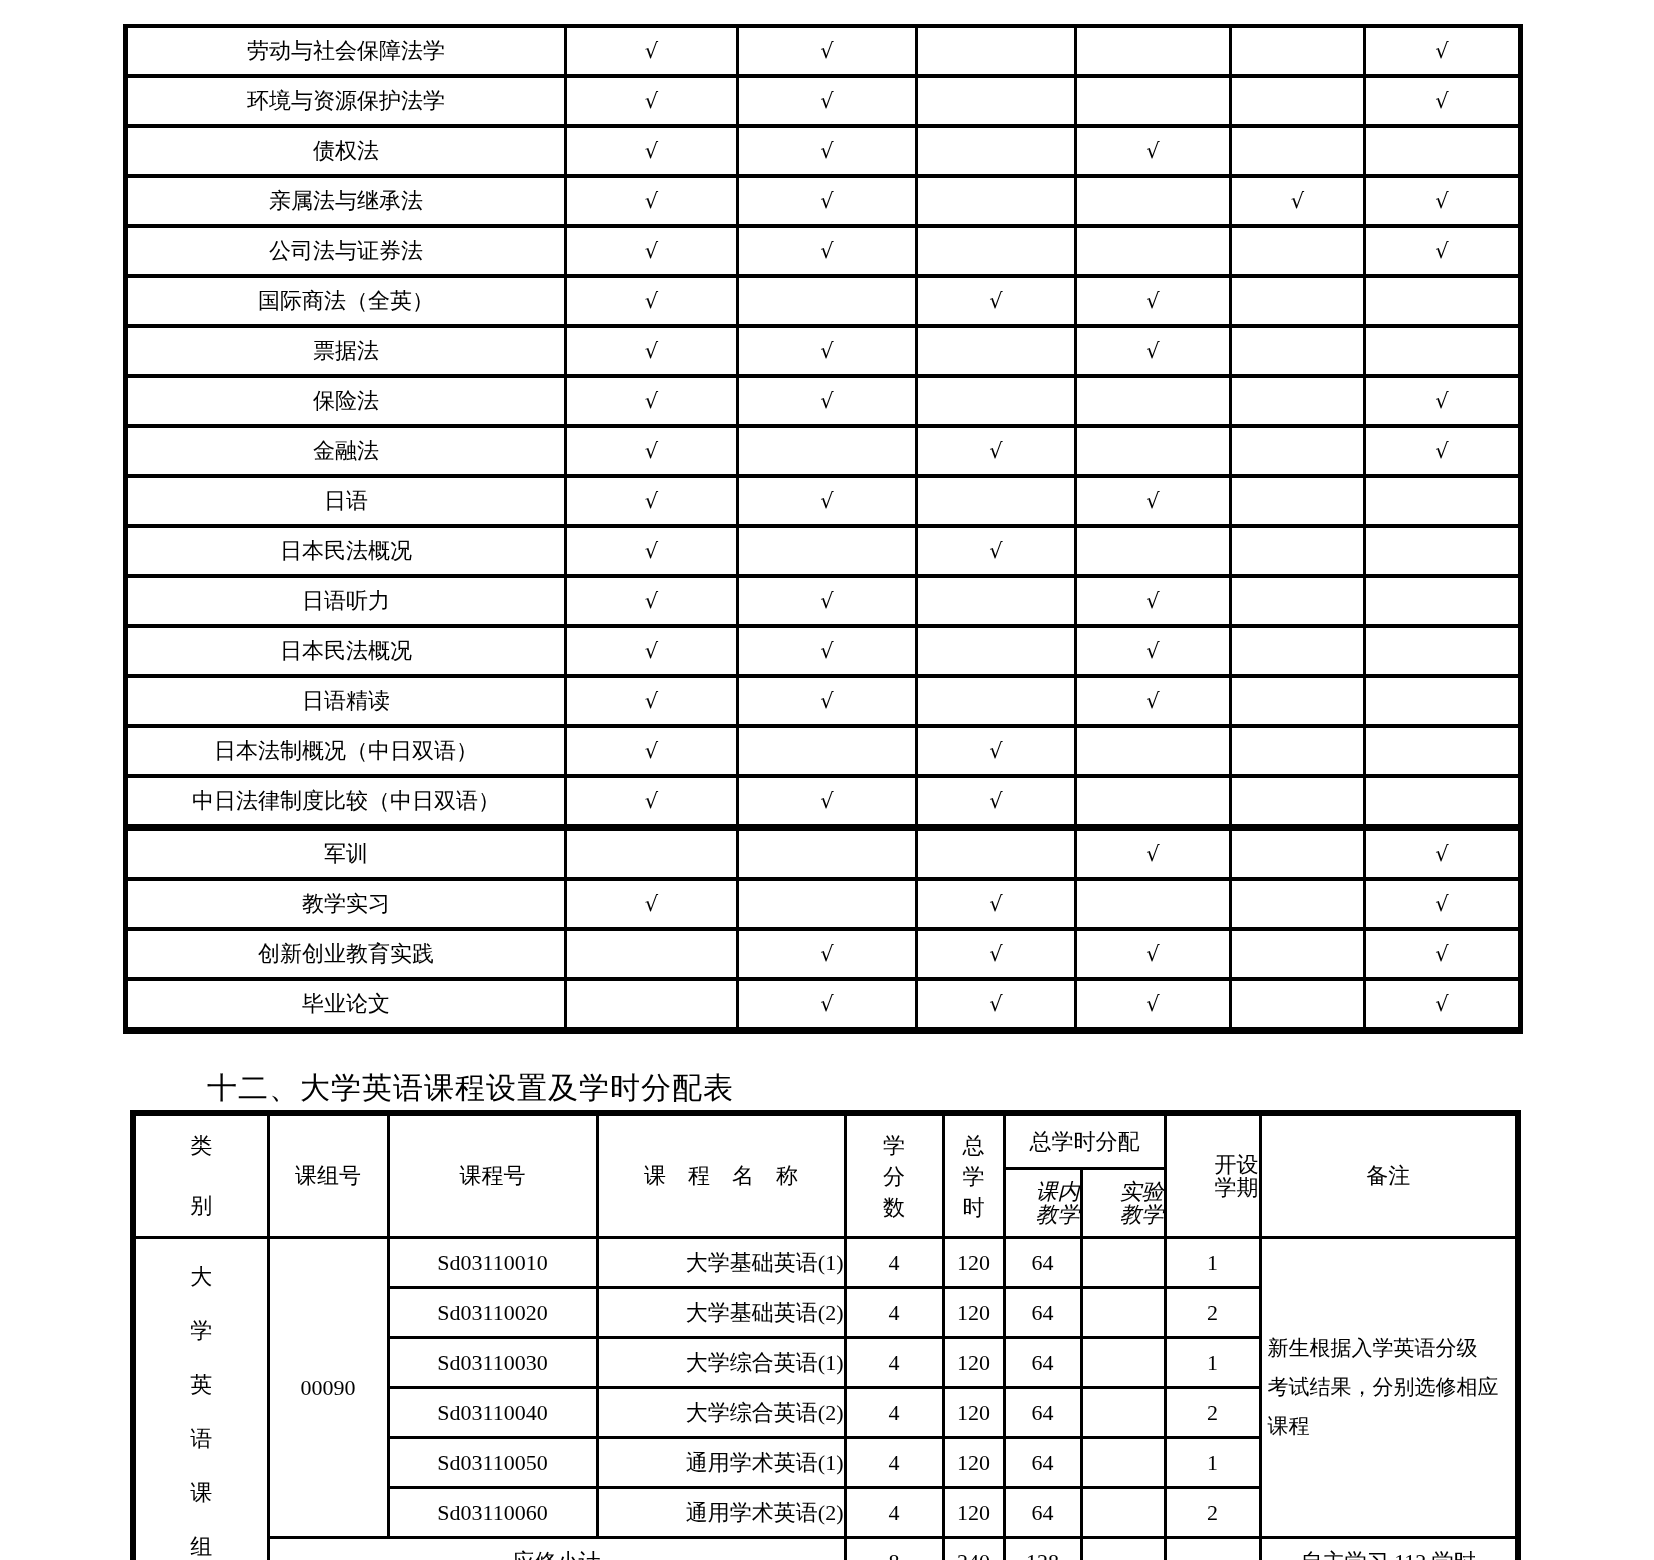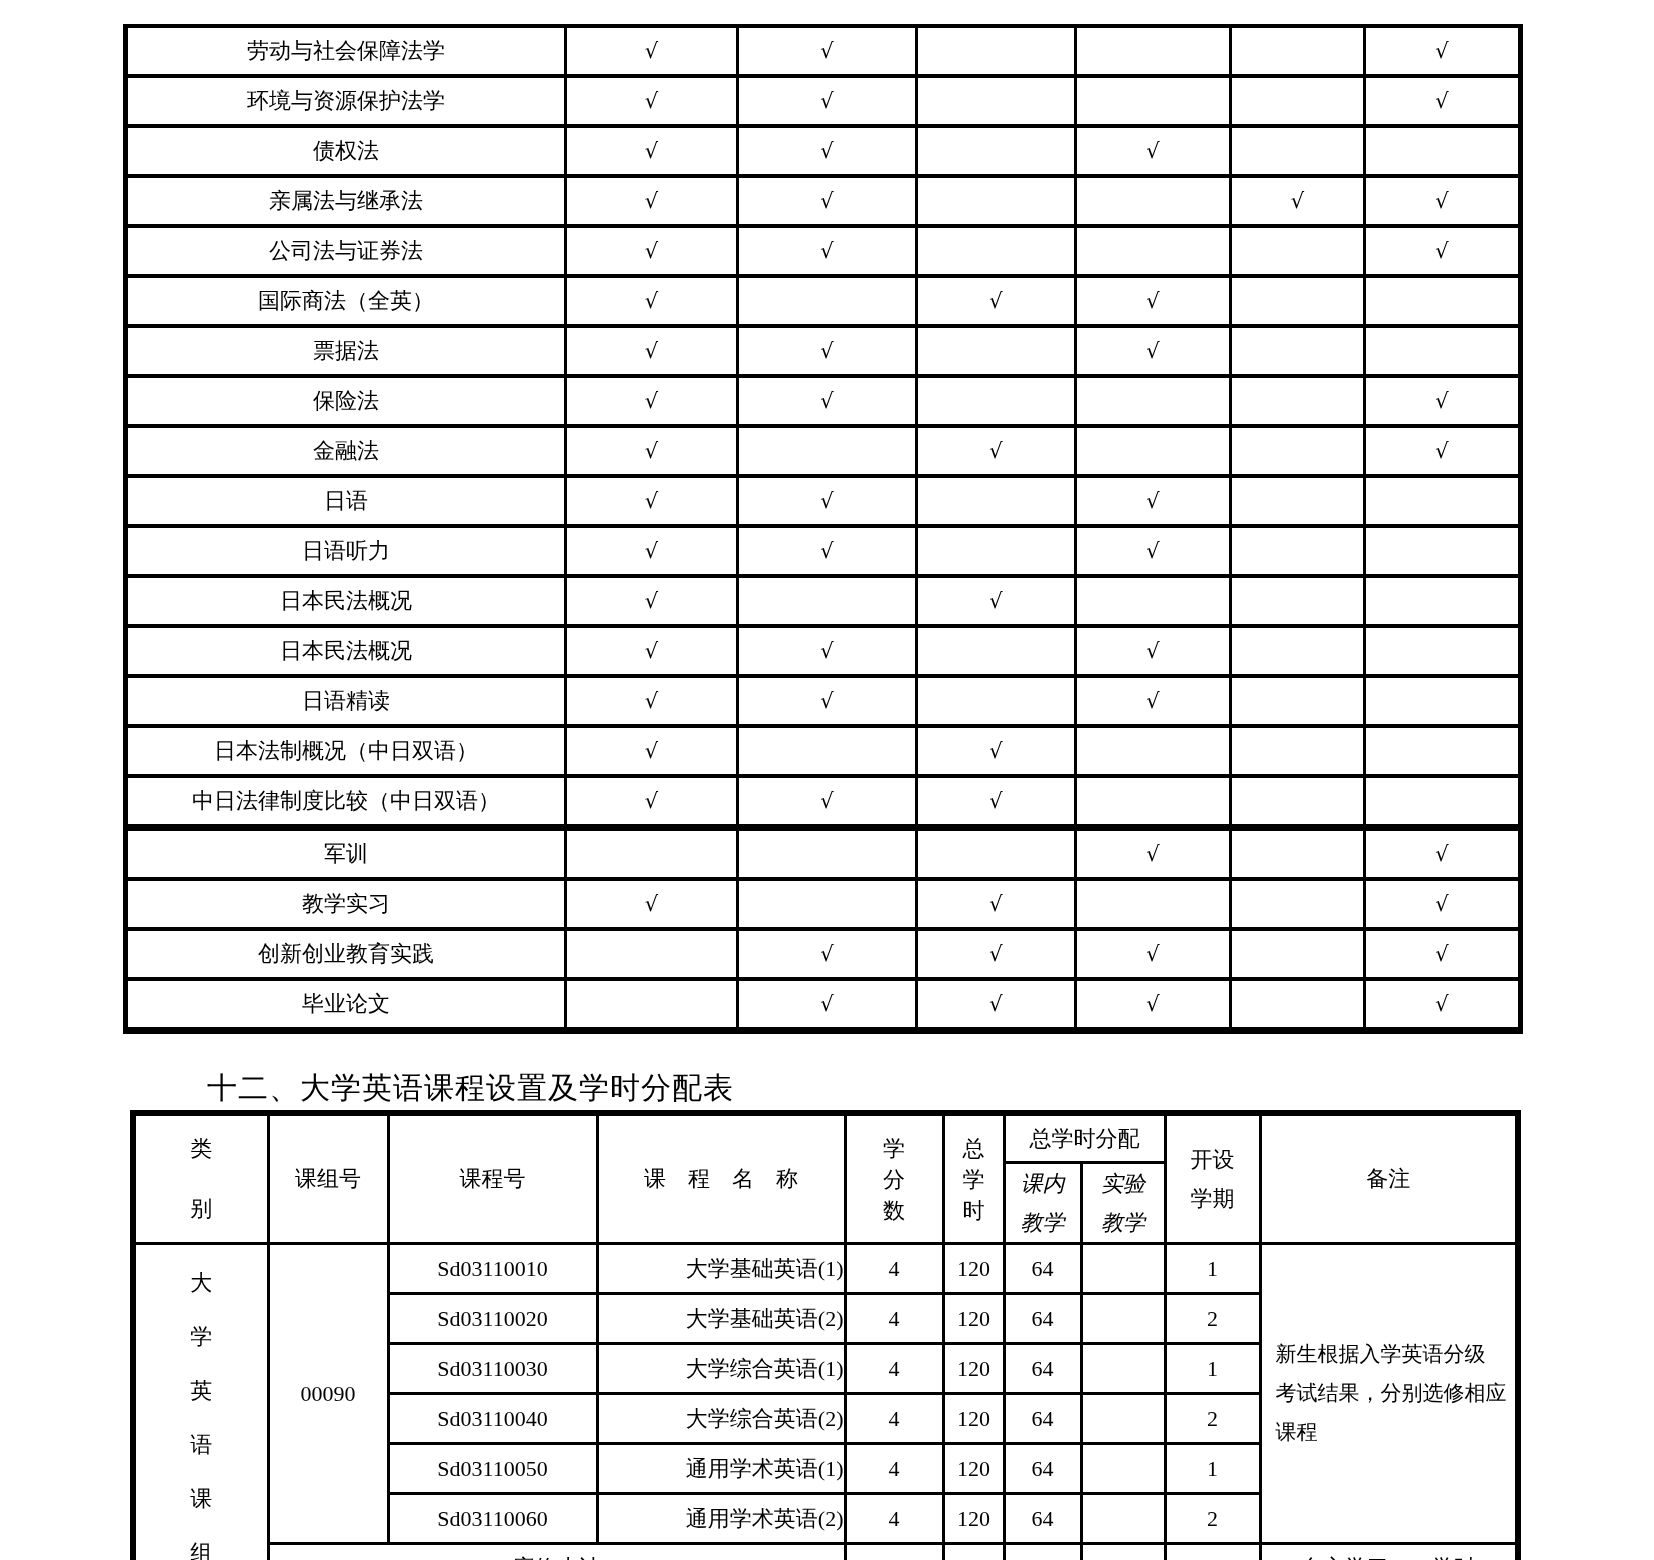--- a/index.html
+++ b/index.html
@@ -39,25 +39,25 @@
     font-size:22px;line-height:26px;
   }
   #t2 tr.h1 td{height:45px;}
   #t2 tr.h2 td{height:58px;font-style:italic;}
   #t2 tr.cr td{height:47px;}
   #t2 tr.st td{height:46px;}
   #t2 .ml{white-space:pre-line;}
   #t2 .cat{line-height:54px;}          
   #t2 .hdr2tall{line-height:60px;}     
   #t2 .hdr3{line-height:31px;}         
-  #t2 .hdr2{line-height:39px;}         
+  #t2 .hdr2{line-height:23px;text-align:right;}         
   #t2 .cname{letter-spacing:0px;text-align:right;}
   #t2 .remark{
     text-align:left;font-size:21px;line-height:39px;white-space:pre-line;
-    padding-left:14px;
+    padding-left:6px;
   }
 </style>
 </head>
 <body>
 
 <table id="t1">
   <colgroup>
     <col style="width:440px">
       <col style="width:172px">
       <col style="width:179px">
@@ -151,34 +151,34 @@
       <tr>
     <td class="name">日语</td>
     <td class="chk">√</td>
     <td class="chk">√</td>
     <td class="chk"></td>
     <td class="chk">√</td>
     <td class="chk"></td>
     <td class="chk"></td>
   </tr>
       <tr>
+    <td class="name">日本民法概况</td>
+    <td class="chk">√</td>
+    <td class="chk"></td>
+    <td class="chk">√</td>
+    <td class="chk"></td>
+    <td class="chk"></td>
+    <td class="chk"></td>
+  </tr>
+      <tr>
     <td class="name">日语听力</td>
     <td class="chk">√</td>
     <td class="chk">√</td>
     <td class="chk"></td>
     <td class="chk">√</td>
-    <td class="chk"></td>
-    <td class="chk"></td>
-  </tr>
-      <tr>
-    <td class="name">日本民法概况</td>
-    <td class="chk">√</td>
-    <td class="chk"></td>
-    <td class="chk">√</td>
-    <td class="chk"></td>
     <td class="chk"></td>
     <td class="chk"></td>
   </tr>
       <tr>
     <td class="name">日本民法概况</td>
     <td class="chk">√</td>
     <td class="chk">√</td>
     <td class="chk"></td>
     <td class="chk">√</td>
     <td class="chk"></td>

